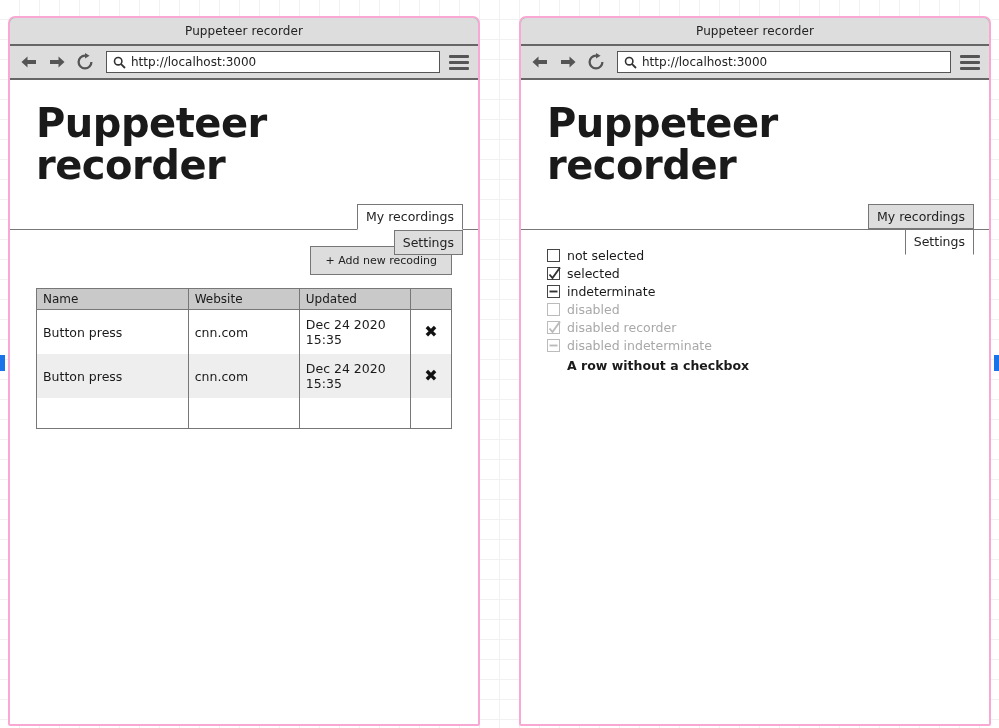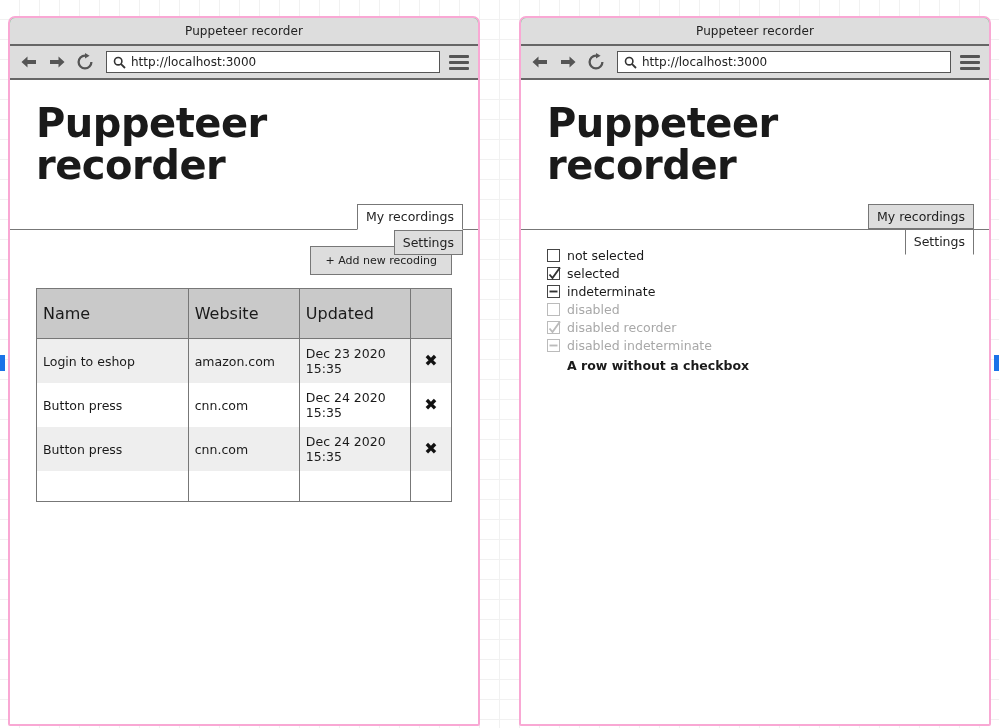--- a/index.html
+++ b/index.html
@@ -195,25 +195,25 @@
 
   table.recordings {
     margin-top: 13px;
     width: 100%;
     border-collapse: collapse;
     border: 1px solid #777777;
     table-layout: fixed;
   }
   table.recordings th {
     background: #c9c9c9;
-    font-size: 16px;
+    font-size: 12px;
     font-weight: normal;
     color: #1a1a1a;
     text-align: left;
-    padding: 15px 6px;
+    padding: 3px 6px;
     border-right: 1px solid #777777;
     border-bottom: 1px solid #777777;
   }
   table.recordings th:last-child { border-right: none; }
   table.recordings td {
     font-size: 12.5px;
     color: #1a1a1a;
     padding: 7px 6px;
     border-right: 1px solid #777777;
     height: 16px;
@@ -333,26 +333,20 @@
       <table class="recordings">
         <thead>
           <tr>
             <th class="col-name">Name</th>
             <th class="col-website">Website</th>
             <th class="col-updated">Updated</th>
             <th class="col-delete"></th>
           </tr>
         </thead>
         <tbody>
-          <tr class="odd">
-            <td>Login to eshop</td>
-            <td>amazon.com</td>
-            <td>Dec 23 2020 15:35</td>
-            <td><span class="delete-x">✖</span></td>
-          </tr>
           <tr class="even">
             <td>Button press</td>
             <td>cnn.com</td>
             <td>Dec 24 2020 15:35</td>
             <td><span class="delete-x">✖</span></td>
           </tr>
           <tr class="odd">
             <td>Button press</td>
             <td>cnn.com</td>
             <td>Dec 24 2020 15:35</td>

